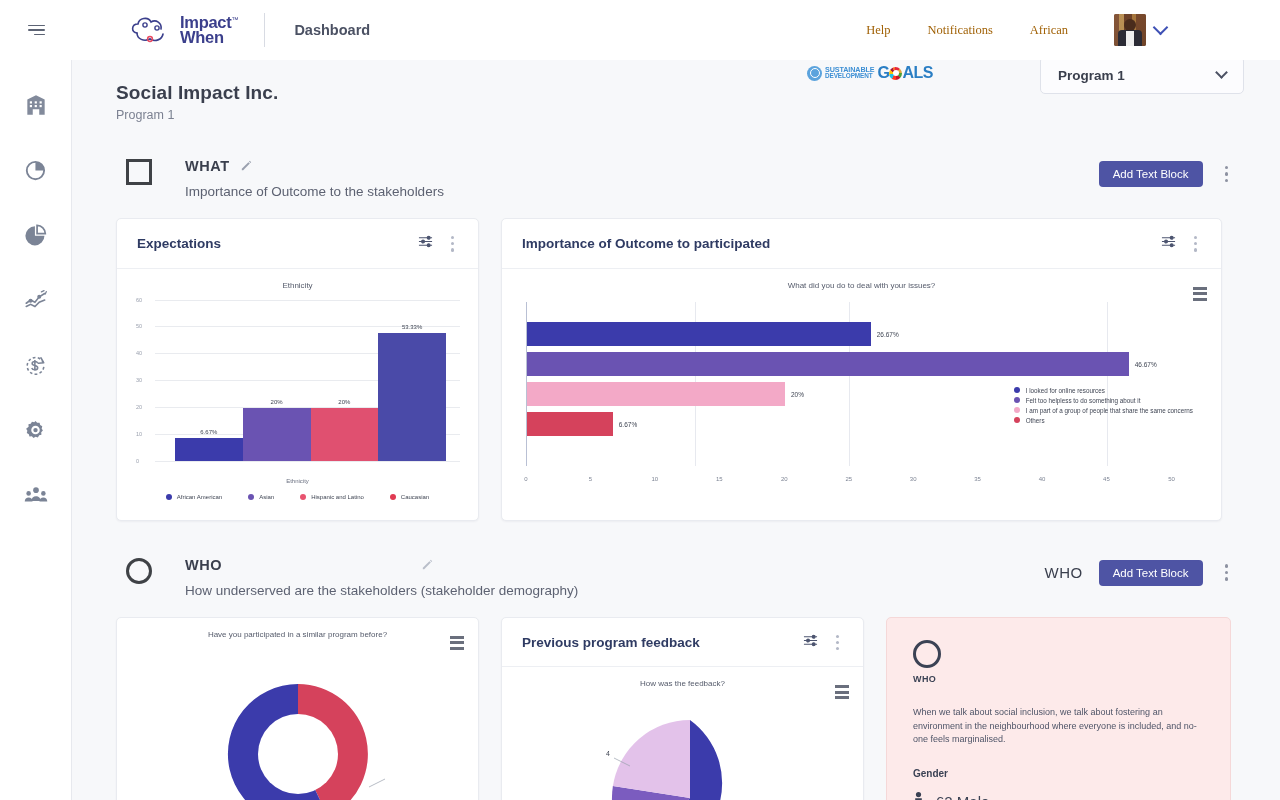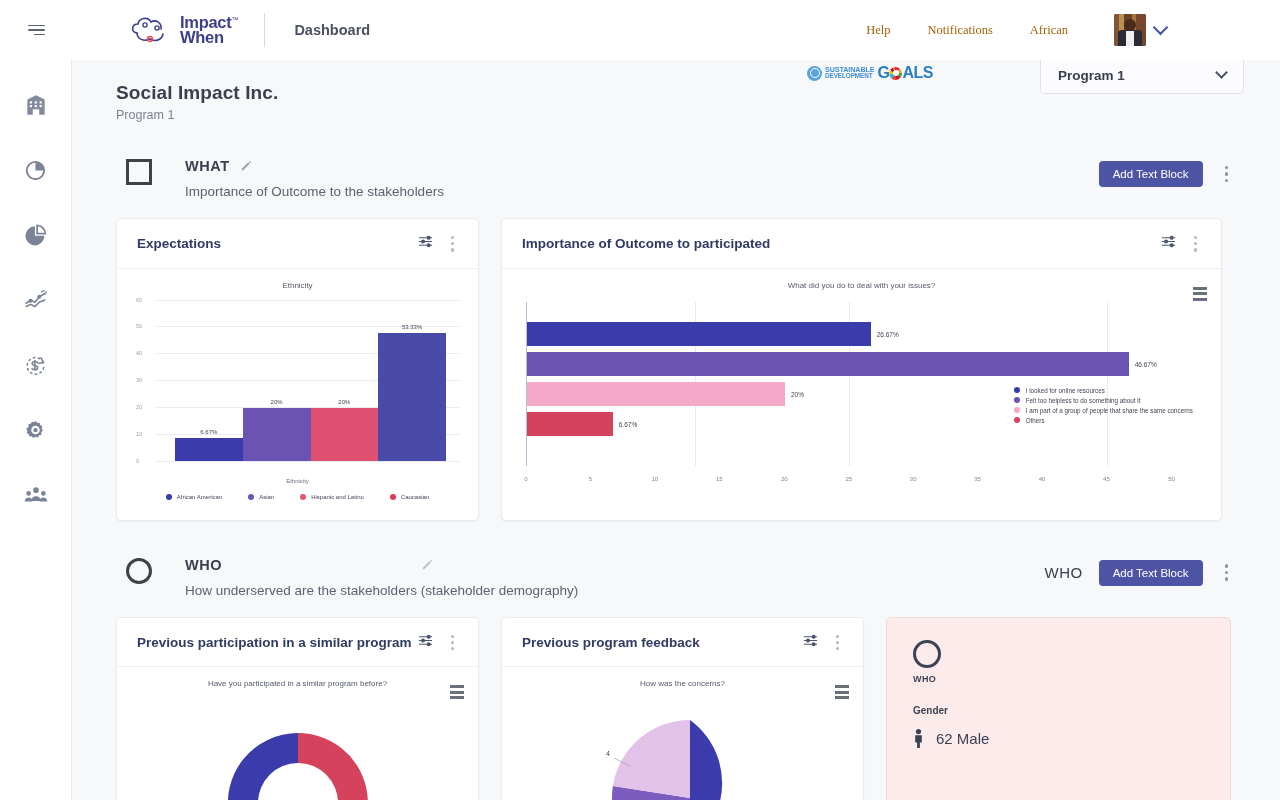--- a/index.html
+++ b/index.html
@@ -529,38 +529,20 @@
               <i></i>
               <i></i>
               <i></i>
             </div>
         </div>
       </div>
 
       <div class="cards-row">
 
         <div class="card" style="width:363px;height:300px;overflow:hidden;">
-          <div class="card-head">
-            <div class="card-title">Previous participation in a similar program</div>
-            <div class="card-actions">
-              <span>
-                <svg width="15" height="15" viewBox="0 0 16 16" stroke="#4d5570" stroke-width="1.3">
-                  <path d="M1 4h9M13 4h2M1 8h3M7 8h8M1 12h9M13 12h2"></path>
-                  <circle cx="11.4" cy="4" r="1.5" fill="#4d5570"></circle>
-                    <circle cx="5.4" cy="8" r="1.5" fill="#4d5570"></circle>
-                    <circle cx="11.4" cy="12" r="1.5" fill="#4d5570"></circle>
-                </svg>
-              </span>
-              <div class="kebab kebab-sm">
-                  <i></i>
-                  <i></i>
-                  <i></i>
-                </div>
-            </div>
-          </div>
           <div class="card-body">
             <div class="chart-sub">Have you participated in a similar program before?</div>
             <div class="export-ham">
                 <i></i>
                 <i></i>
                 <i></i>
               </div>
             <div style="position:relative;height:220px;">
               <svg width="363" height="220" viewBox="0 0 363 220">
                 <g transform="translate(181,115)">
@@ -590,21 +572,21 @@
                 </svg>
               </span>
               <div class="kebab kebab-sm">
                   <i></i>
                   <i></i>
                   <i></i>
                 </div>
             </div>
           </div>
           <div class="card-body">
-            <div class="chart-sub">How was the concerns?</div>
+            <div class="chart-sub">How was the feedback?</div>
             <div class="export-ham">
                 <i></i>
                 <i></i>
                 <i></i>
               </div>
             <div style="position:relative;height:220px;">
               <svg width="363" height="220" viewBox="0 0 363 220">
                 <g transform="translate(188,110)">
                   <path d="M0 -78 A78 78 0 0 1 -45.9 63.1 L0 0 Z" fill="#3b3bab"></path>
                   <path d="M-45.9 63.1 A78 78 0 0 1 -77.1 -11.9 L0 0 Z" fill="#7b5cbf"></path>
@@ -617,20 +599,21 @@
               
               
               <div style="position:absolute;left:104px;top:62px;font-size:7px;color:#3f4553;">4</div>
             </div>
           </div>
         </div>
 
         <div class="who-card" style="width:345px;height:300px;">
           <div class="who-ring"></div>
           <div class="who-lbl">WHO</div>
+          <div class="who-para">When we talk about social inclusion, we talk about fostering an environment in the neighbourhood where everyone is included, and no-one feels marginalised.</div>
           <div class="who-h">Gender</div>
           <div class="who-stat">
             <span style="display:flex">
               <svg width="11" height="19" viewBox="0 0 11 19" fill="#3b4254">
                 <circle cx="5.5" cy="2.6" r="2.6"></circle>
                   <path d="M2.2 6.2h6.6v7.2H6.9V19H4.1v-5.6H2.2z"></path>
               </svg>
             </span>
             <span>62 Male</span>
           </div>

